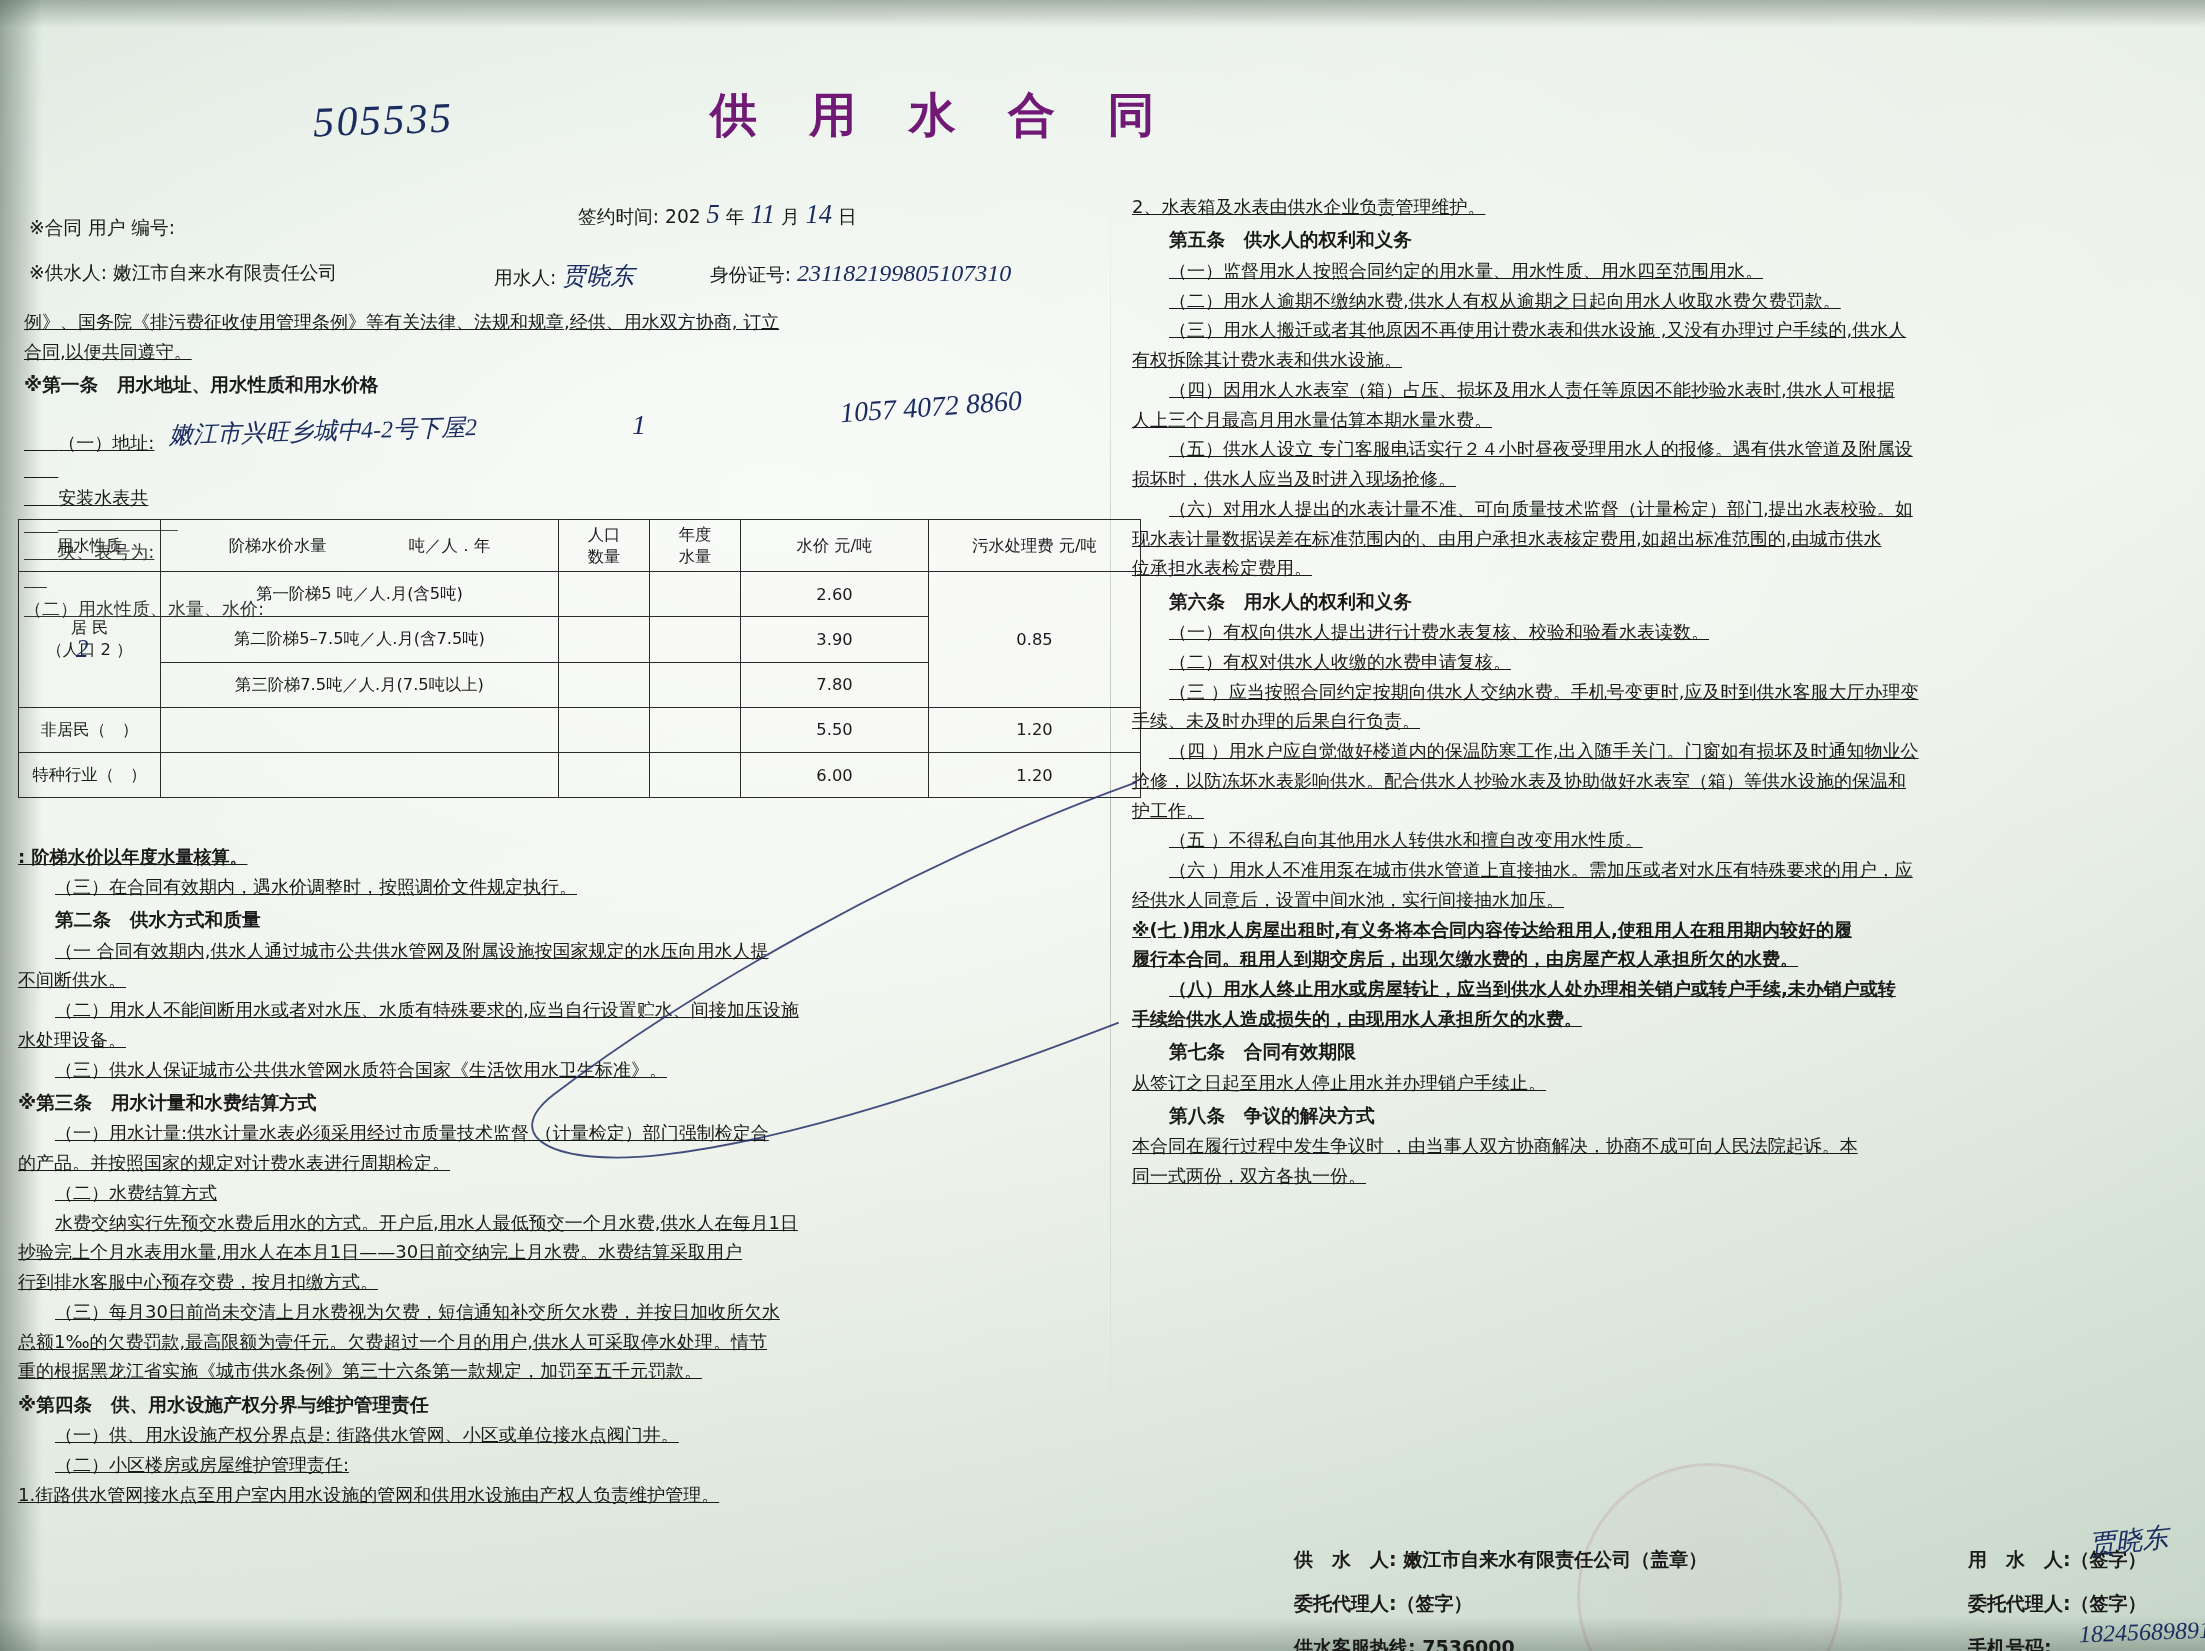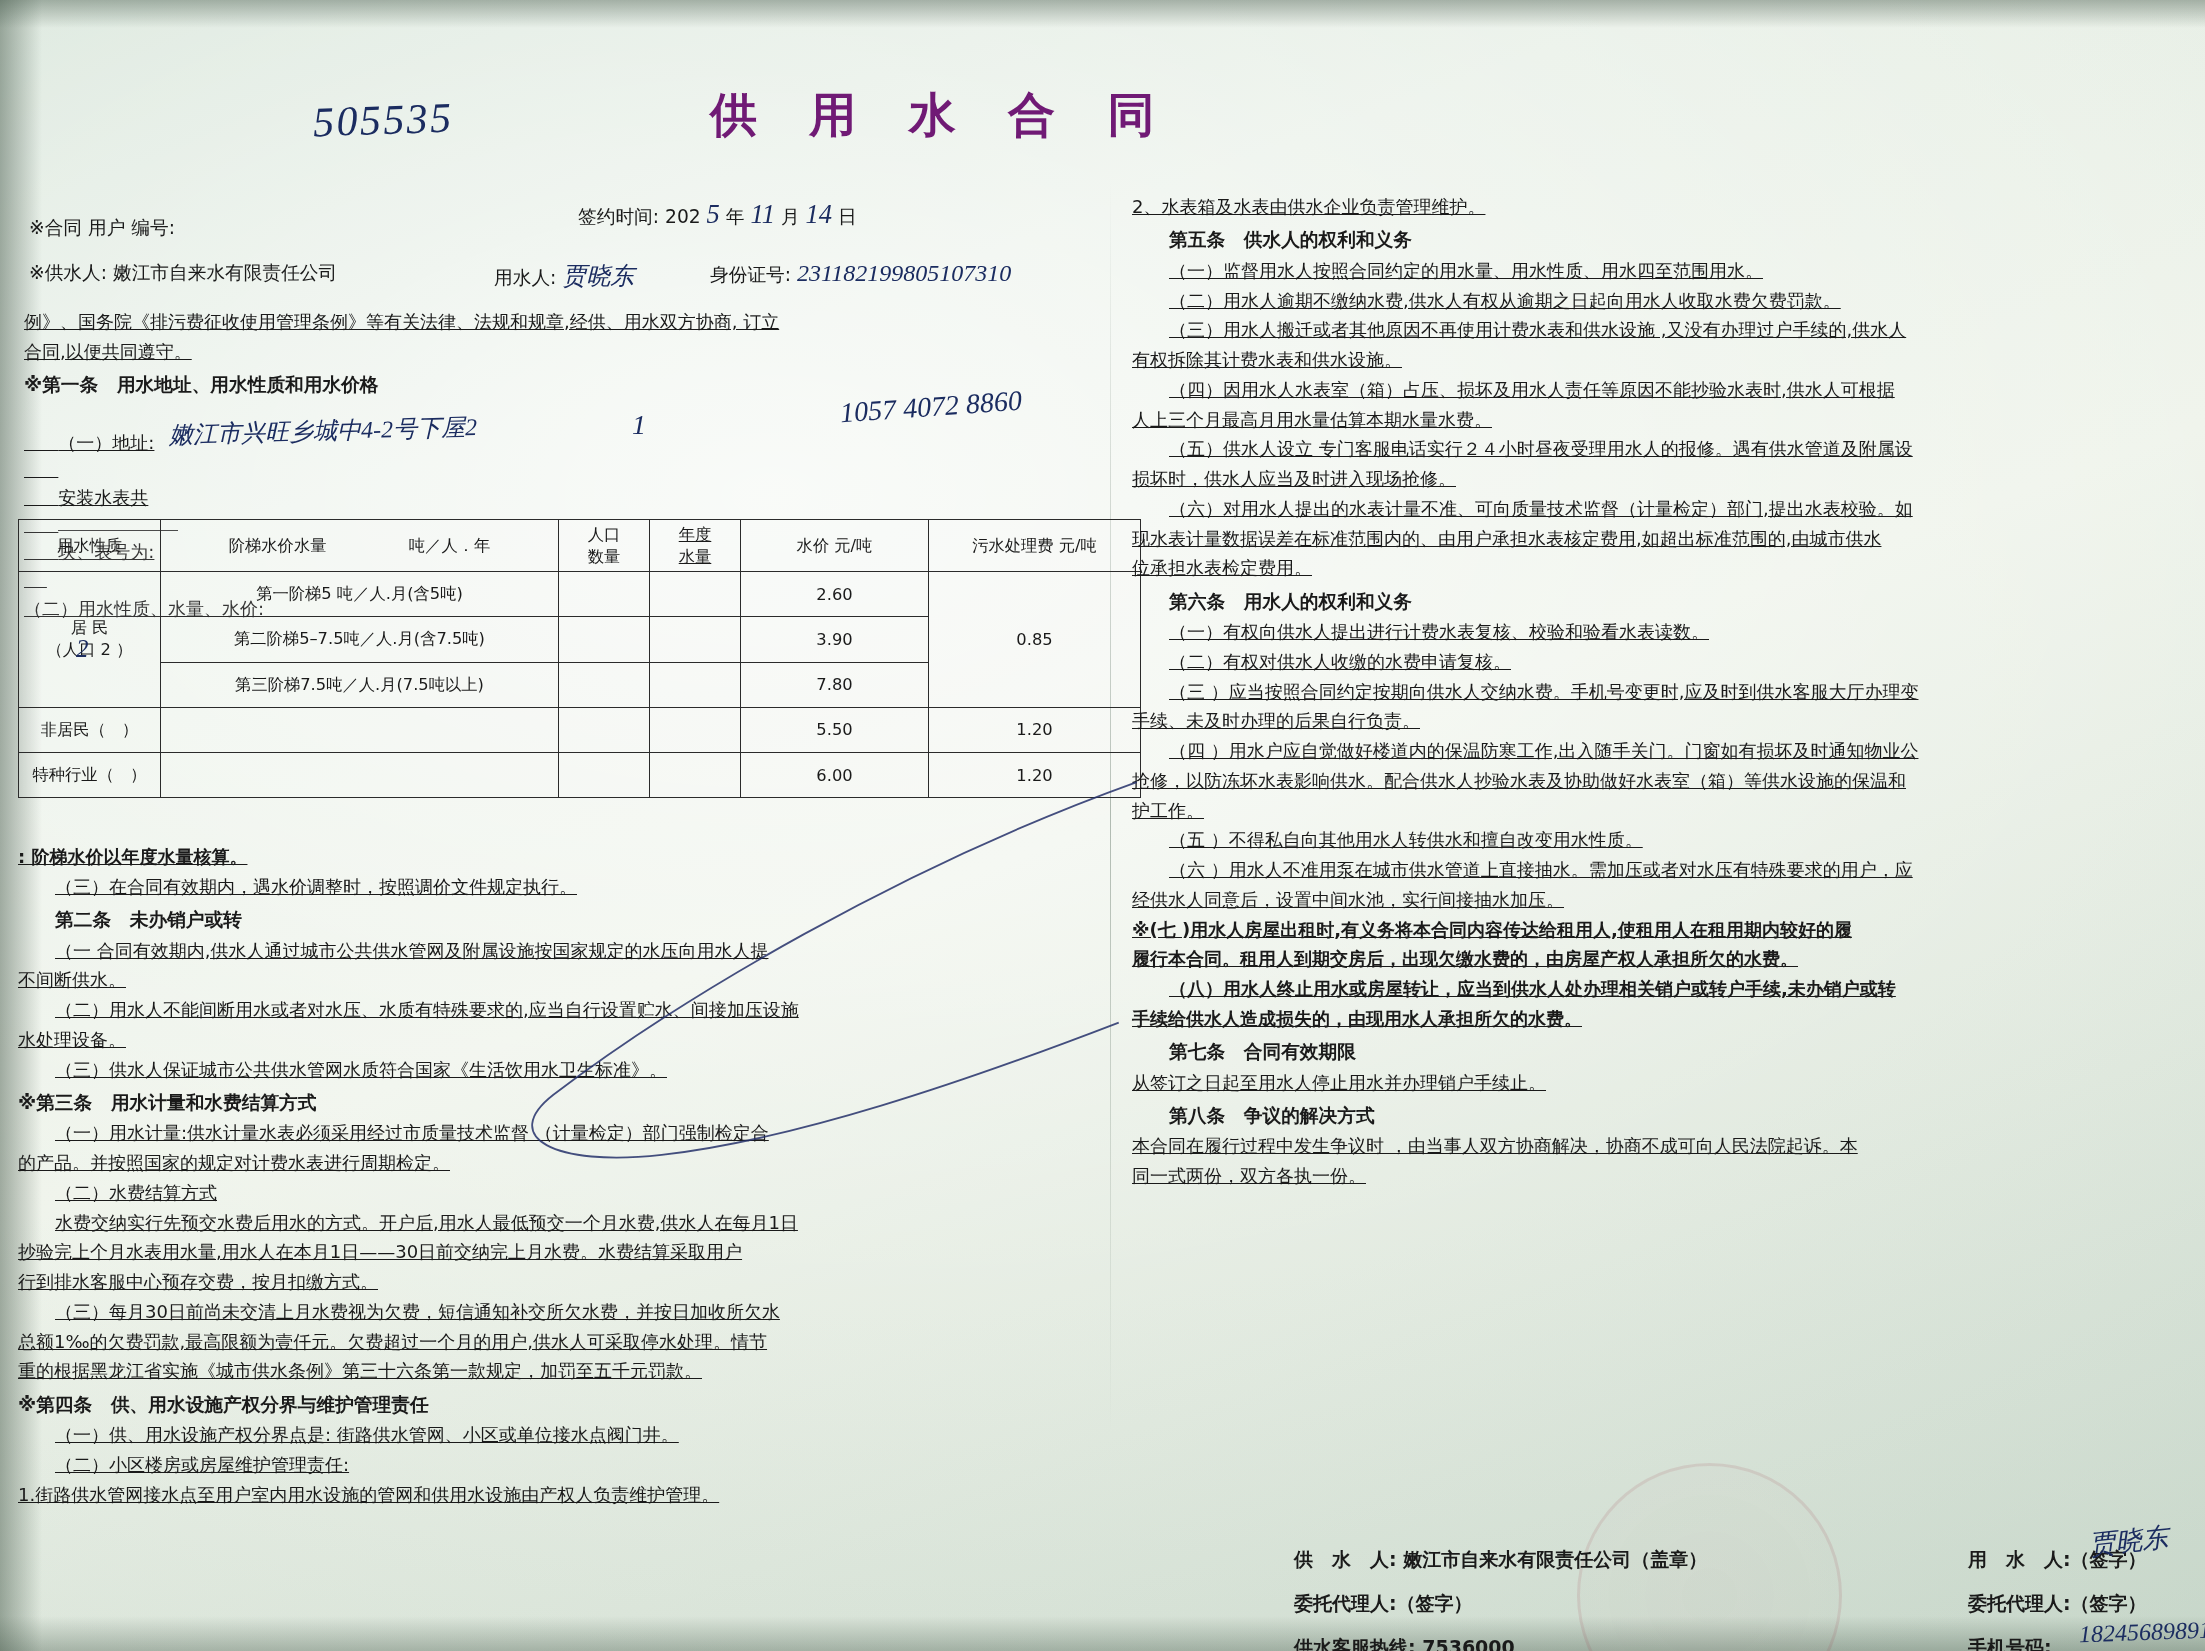--- a/index.html
+++ b/index.html
@@ -193,21 +193,21 @@
     <tbody>
         <tr>
       <td class="c-prop" rowspan="1">用水性质</td>
       <td class="c-step">
         <span>阶梯水价水量</span>
         <span style="display:inline-block;width:72px;"></span>
         <span>吨／人．年</span>
       </td>
       <td class="c-pop" style="white-space:pre-line;">人口
 数量</td>
-      <td class="c-year" style="white-space:pre-line;text-decoration:underline;">年度
+      <td class="c-year" style="white-space:pre-line;">年度
 水量</td>
       <td class="c-price">水价  元/吨</td>
       <td class="c-fee">污水处理费  元/吨</td>
     </tr>
     <tr>
       <td rowspan="3" style="white-space:pre-line;">居 民
 （人口 2 ）</td>
       <td class="lft">第一阶梯5  吨／人.月(含5吨)</td>
       <td></td>
       <td></td>
@@ -244,21 +244,21 @@
     </tr>
   </tbody>
     </table>
 
   <div class="pop-hand hand">2</div>
 
   <div class="colL" style="top:843px;left:18px;">
     <p class="line" style="font-weight:bold;">: 阶梯水价以年度水量核算。</p>
     <p class="line ind">（三）在合同有效期内，遇水价调整时，按照调价文件规定执行。</p>
 
-    <p class="lh" style="text-indent:37px;">第二条　未办销户或转</p>
+    <p class="lh" style="text-indent:37px;">第二条　供水方式和质量</p>
     <p class="line ind">（一 合同有效期内,供水人通过城市公共供水管网及附属设施按国家规定的水压向用水人提</p>
     <p class="line">不间断供水。</p>
     <p class="line ind">（二）用水人不能间断用水或者对水压、水质有特殊要求的,应当自行设置贮水、间接加压设施</p>
     <p class="line">水处理设备。</p>
     <p class="line ind">（三）供水人保证城市公共供水管网水质符合国家《生活饮用水卫生标准》。</p>
 
     <p class="lh">※第三条　用水计量和水费结算方式</p>
     <p class="line ind">（一）用水计量:供水计量水表必须采用经过市质量技术监督 （计量检定）部门强制检定合</p>
     <p class="line">的产品。并按照国家的规定对计费水表进行周期检定。</p>
     <p class="line ind">（二）水费结算方式</p>

